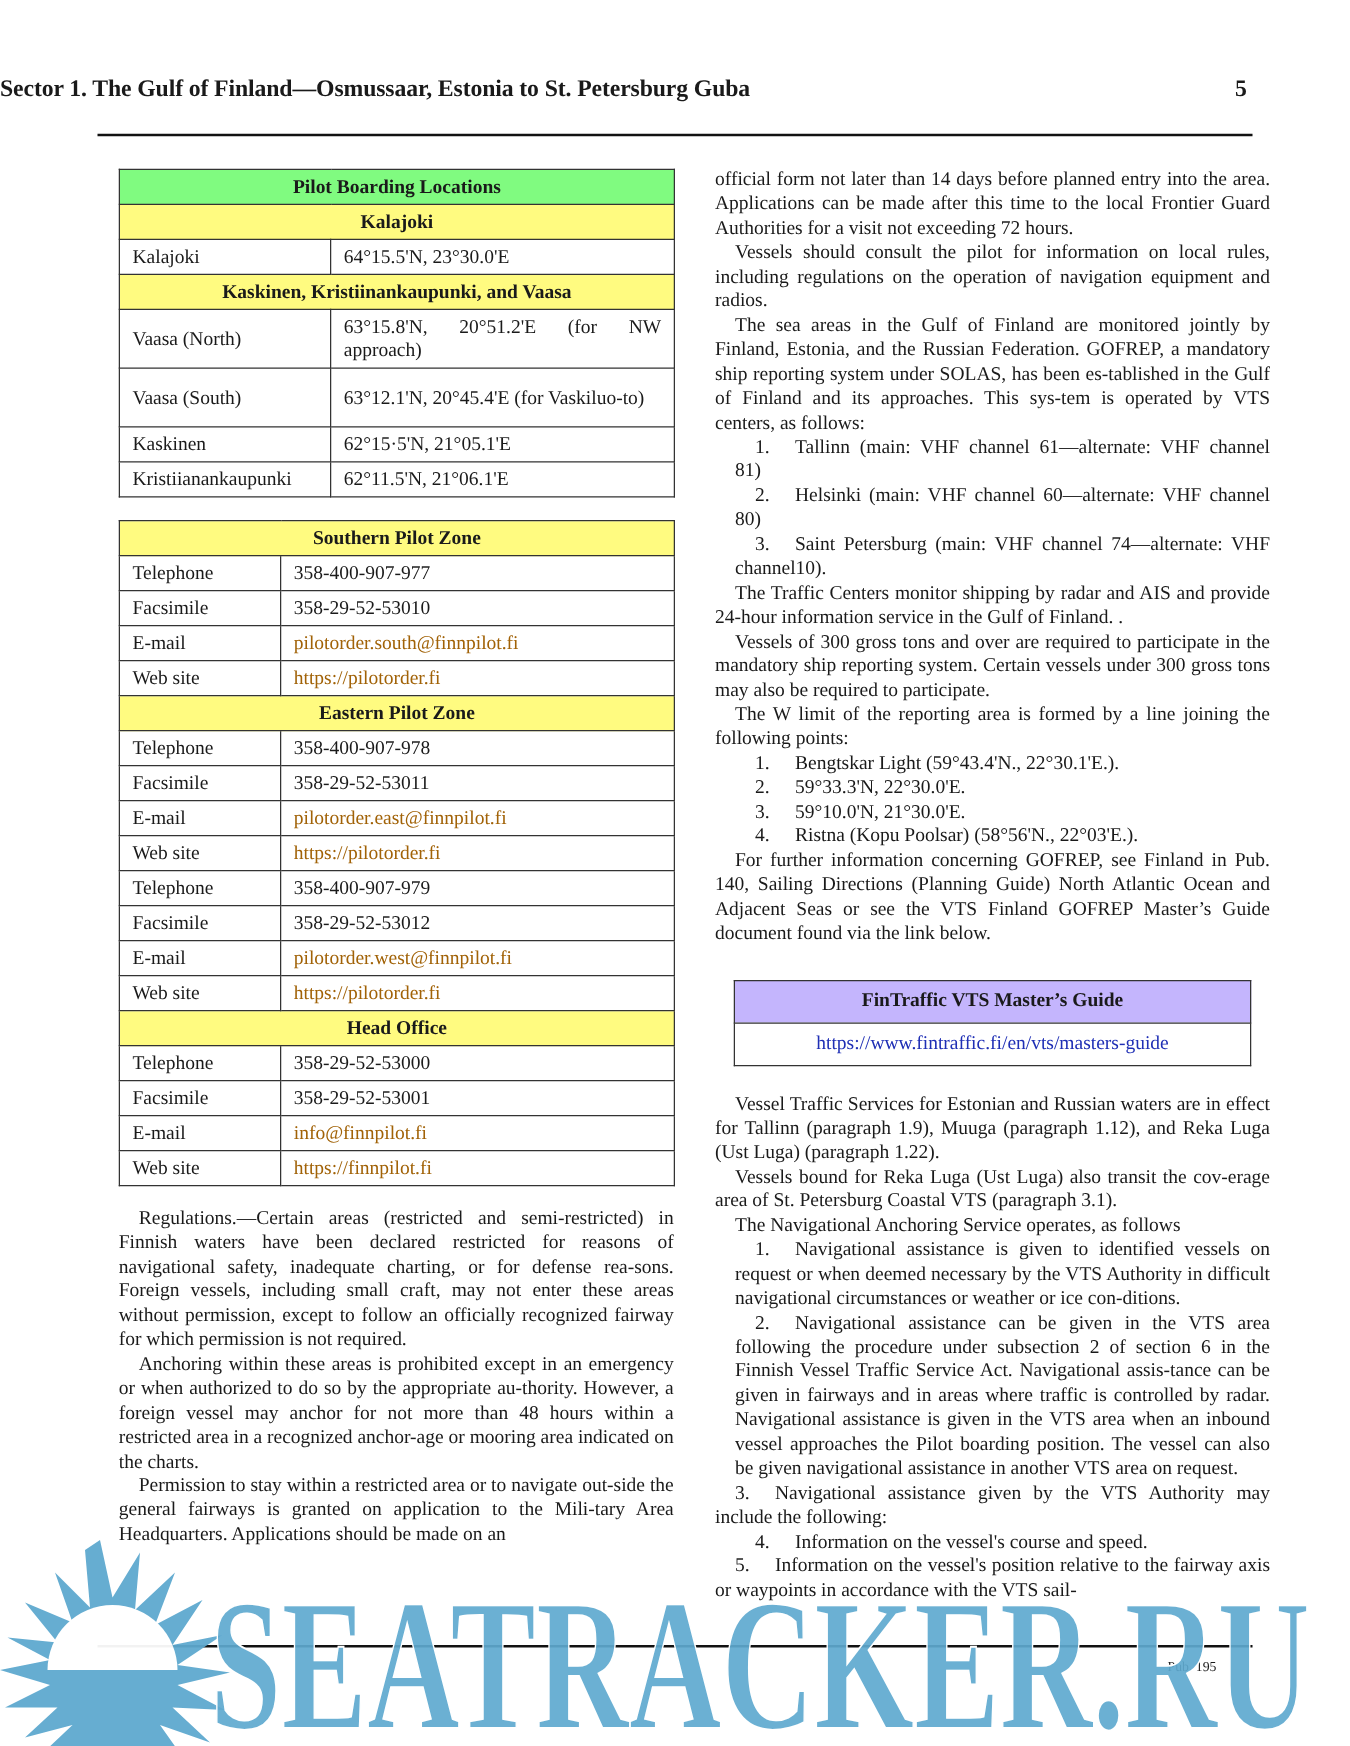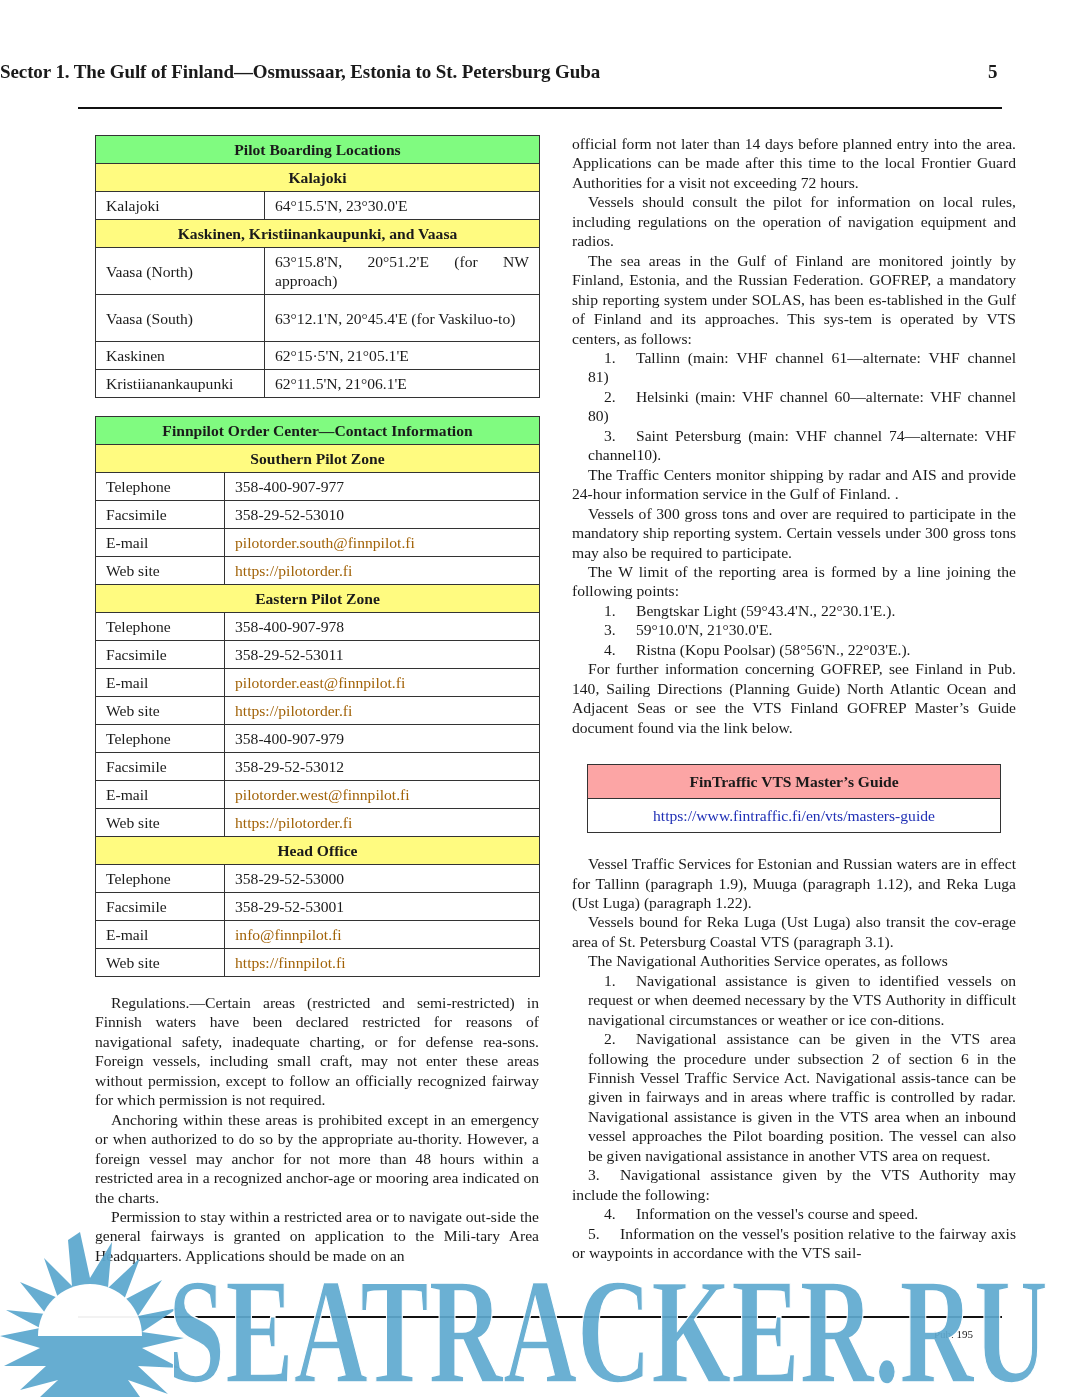--- a/index.html
+++ b/index.html
@@ -19,21 +19,21 @@
   td.cell { height:27px; }
   td.cell2 { height:46px; }
   td.link { color:#a16207; }
   p { margin:0; }
   .ind { text-indent:16px; }
   .li { padding-left:16px; text-indent:16px; }
   .num { display:inline-block; width:32px; text-indent:0; }
   .b { font-weight:normal; }
   .guide { margin:27px auto 0; width:414px; border-collapse:collapse; font-size:15.6px; }
   .guide td { border:1px solid #333; text-align:center; height:31px; }
-  .guide td.g { background:#fca5a5; font-weight:bold; height:31px;margin-top:27px; }
+  .guide td.g { background:#c4b5fd; font-weight:bold; height:31px;margin-top:27px; }
   .guide td.l { color:#1f2fb5; }
   .footer { position:absolute; top:1328px; left:934px; font-weight:normal; font-size:11px; }
   .wm { position:absolute; left:0; top:1230px; width:1080px; height:167px; pointer-events:none; }
 </style>
 </head>
 <body>
 
 <div class="hdr-title">Sector 1. The Gulf of Finland—Osmussaar, Estonia to St. Petersburg Guba</div>
 <div class="hdr-page">5</div>
 <div class="rule" style="top:107px;"></div>
@@ -79,23 +79,20 @@
     </table>
 
   <div style="height:18px"></div>
 
   <table class="tb">
     <colgroup>
         <col style="width:129px">
         <col>
       </colgroup>
     <tbody>
-        <tr>
-          <td colspan="2" class="th-green">Finnpilot Order Center—Contact Information</td>
-        </tr>
 
     <tr>
           <td colspan="2" class="th-yellow">Southern Pilot Zone</td>
         </tr>
     <tr>
           <td class="cell">Telephone</td>
           <td class="cell">358-400-907-977</td>
         </tr>
     <tr>
           <td class="cell">Facsimile</td>
@@ -183,41 +180,42 @@
 
   <p class="li"><span class="num">1.</span><span>Tallinn (main: VHF channel 61—alternate: VHF channel 81)</span></p>
   <p class="li"><span class="num">2.</span><span>Helsinki (main: VHF channel 60—alternate: VHF channel 80)</span></p>
   <p class="li"><span class="num">3.</span><span>Saint Petersburg (main: VHF channel 74—alternate: VHF channel10).</span></p>
 
   <p class="ind">The Traffic Centers monitor shipping by radar and AIS and provide 24-hour information service in the Gulf of Finland. .</p>
   <p class="ind">Vessels of 300 gross tons and over are required to participate in the mandatory ship reporting system. Certain vessels under 300 gross tons may also be required to participate.</p>
   <p class="ind">The W limit of the reporting area is formed by a line joining the following points:</p>
 
   <p class="li"><span class="num">1.</span><span>Bengtskar Light (59°43.4'N., 22°30.1'E.).</span></p>
+  <p class="li"><span class="num">2.</span><span>59°33.3'N, 22°30.0'E.</span></p>
   <p class="li"><span class="num">3.</span><span>59°10.0'N, 21°30.0'E.</span></p>
   <p class="li"><span class="num">4.</span><span>Ristna (Kopu Poolsar) (58°56'N., 22°03'E.).</span></p>
 
   <p class="ind">For further information concerning GOFREP, see Finland in Pub. 140, Sailing Directions (Planning Guide) North Atlantic Ocean and Adjacent Seas or see the VTS Finland GOFREP Master’s Guide document found via the link below.</p>
 
   <table class="guide">
     <tbody>
         <tr>
           <td class="g">FinTraffic VTS Master’s Guide</td>
         </tr>
     <tr>
           <td class="l">https://www.fintraffic.fi/en/vts/masters-guide</td>
         </tr>
   </tbody>
     </table>
 
   <div style="height:21px"></div>
 
   <p class="ind">Vessel Traffic Services for Estonian and Russian waters are in effect for Tallinn (paragraph 1.9), Muuga (paragraph 1.12), and Reka Luga (Ust Luga) (paragraph 1.22).</p>
   <p class="ind">Vessels bound for Reka Luga (Ust Luga) also transit the cov-erage area of St. Petersburg Coastal VTS (paragraph 3.1).</p>
-  <p class="ind">The Navigational Authorities Service operates, as follows</p>
+  <p class="ind">The Navigational Anchoring Service operates, as follows</p>
 
   <p class="li"><span class="num">1.</span><span>Navigational assistance is given to identified vessels on request or when deemed necessary by the VTS Authority in difficult navigational circumstances or weather or ice con-ditions.</span></p>
   <p class="li"><span class="num">2.</span><span>Navigational assistance can be given in the VTS area following the procedure under subsection 2 of section 6 in the Finnish Vessel Traffic Service Act. Navigational assis-tance can be given in fairways and in areas where traffic is controlled by radar. Navigational assistance is given in the VTS area when an inbound vessel approaches the Pilot boarding position. The vessel can also be given navigational assistance in another VTS area on request.</span></p>
   <p class="ind"><span class="num">3.</span><span>Navigational assistance given by the VTS Authority may include the following:</span></p>
   <p class="li"><span class="num">4.</span><span>Information on the vessel's course and speed.</span></p>
   <p class="ind"><span class="num">5.</span><span>Information on the vessel's position relative to the fairway axis or waypoints in accordance with the VTS sail-</span></p>
 </div>
 
 <div class="rule" style="top:1316px;"></div>
 <div class="footer">Pub. 195</div>

